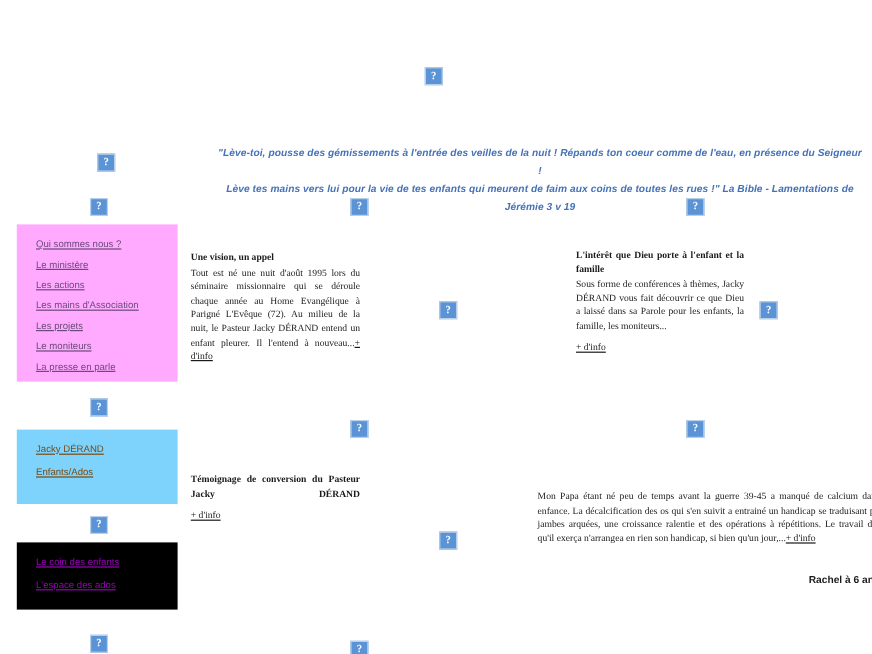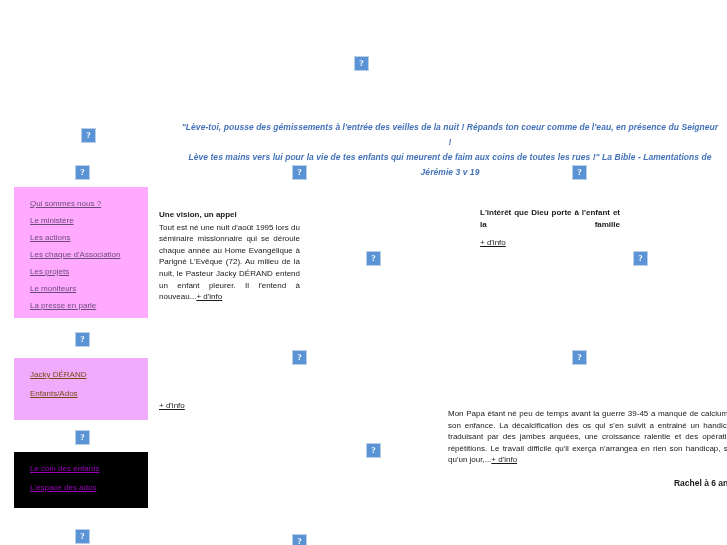--- a/index.html
+++ b/index.html
@@ -55,40 +55,40 @@
     letter-spacing: 0.05px;
   }
 
   
   .navbox {
     position: absolute;
     box-sizing: border-box;
     padding: 12px 0 4px 16px;
   }
   .navbox.pink   { left: 14px; top: 187px; width: 134px; height: 131px; background: #ffaaff; }
-  .navbox.orange { left: 14px; top: 358px; width: 134px; height: 62px;  background: #f0abfc; }
+  .navbox.orange { left: 14px; top: 358px; width: 134px; height: 62px;  background: #7dd3fc; }
   .navbox.magenta{ left: 14px; top: 452px; width: 134px; height: 56px;  background: #000000; }
 
   .navbox a {
     display: block;
     font-size: 8px;
     line-height: 10px;
     margin-bottom: 7px;
     color: #6c4b7a;
     text-decoration: underline;
     white-space: nowrap;
     font-family: "Liberation Sans", sans-serif;
   }
   .navbox.orange a { color: #7a4a12; margin-bottom: 9px; }
   .navbox.magenta a { color: #9a00bb; margin-bottom: 9px; }
 
   
   .article {
     position: absolute;
-    font-family: Liberation Sans, sans-serif;
+    font-family: Liberation Serif, serif;
     font-size: 8px;
     line-height: 11.6px;
     color: #1a1a1a;
     text-align: justify;
   }
   .article .head {
     font-weight: bold;
     display: block;
     margin-bottom: 1px;
     text-align: justify;
@@ -177,21 +177,21 @@
 
 <div class="scripture">
   <div>"Lève-toi, pousse des gémissements à l'entrée des veilles de la nuit ! Répands ton coeur comme de l'eau, en présence du Seigneur !</div>
   <div>Lève tes mains vers lui pour la vie de tes enfants qui meurent de faim aux coins de toutes les rues !" La Bible - Lamentations de Jérémie 3 v 19</div>
 </div>
 
 <div class="navbox pink">
   <a href="#">Qui sommes nous ?</a>
   <a href="#">Le ministère </a>
   <a href="#">Les actions</a>
-  <a href="#">Les chaque d'Association</a>
+  <a href="#">Les mains d'Association</a>
   <a href="#">Les projets </a>
   <a href="#">Le moniteurs</a>
   <a href="#">La presse en parle</a>
 </div>
 
 <div class="navbox orange">
   <a href="#">Jacky DÉRAND </a>
   <a href="#">Enfants/Ados</a>
 </div>
 
@@ -200,24 +200,26 @@
   <a href="#">L'espace des ados</a>
 </div>
 
 <div class="article art-vision">
   <span class="head">Une vision, un appel</span>
   <span class="body"><span>Tout est né une nuit d'août 1995 lors du séminaire missionnaire qui se déroule chaque année au Home Evangélique à Parigné L'Evêque (72). Au milieu de la nuit, le Pasteur Jacky DÉRAND entend un enfant pleurer. Il l'entend à nouveau...</span><a href="#" class="inline-link">+ d'info</a></span>
 </div>
 
 <div class="article art-interet">
   <span class="head spread">L'intérêt que Dieu porte à l'enfant et la famille</span>
+  <span class="body loose">Sous forme de conférences à thèmes, Jacky DÉRAND vous fait découvrir ce que Dieu a laissé dans sa Parole pour les enfants, la famille, les moniteurs...</span>
   <a href="#" class="blocklink">+ d'info</a>
 </div>
 
 <div class="article art-temoign">
+  <span class="head spread">Témoignage de conversion du Pasteur Jacky DÉRAND</span>
   <a href="#" class="blocklink">+ d'info</a>
 </div>
 
 <div class="article art-papa">
   <span class="body"><span>Mon Papa étant né peu de temps avant la guerre 39-45 a manqué de calcium dans son enfance. La décalcification des os qui s'en suivit a entrainé un handicap se traduisant par des jambes arquées, une croissance ralentie et des opérations à répétitions. Le travail difficile qu'il exerça n'arrangea en rien son handicap, si bien qu'un jour,...</span><a href="#" class="inline-link">+ d'info</a></span>
 </div>
 
 <div class="signature">Rachel à 6 ans</div>
 
 </body></html>

